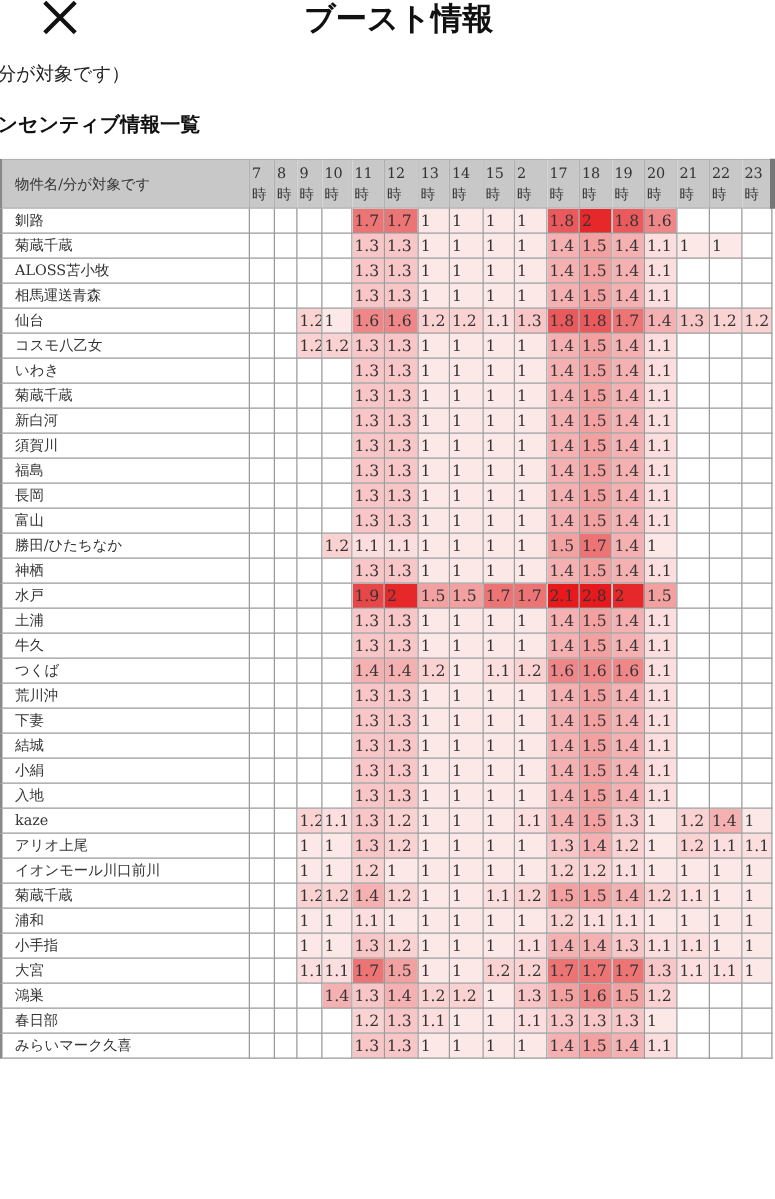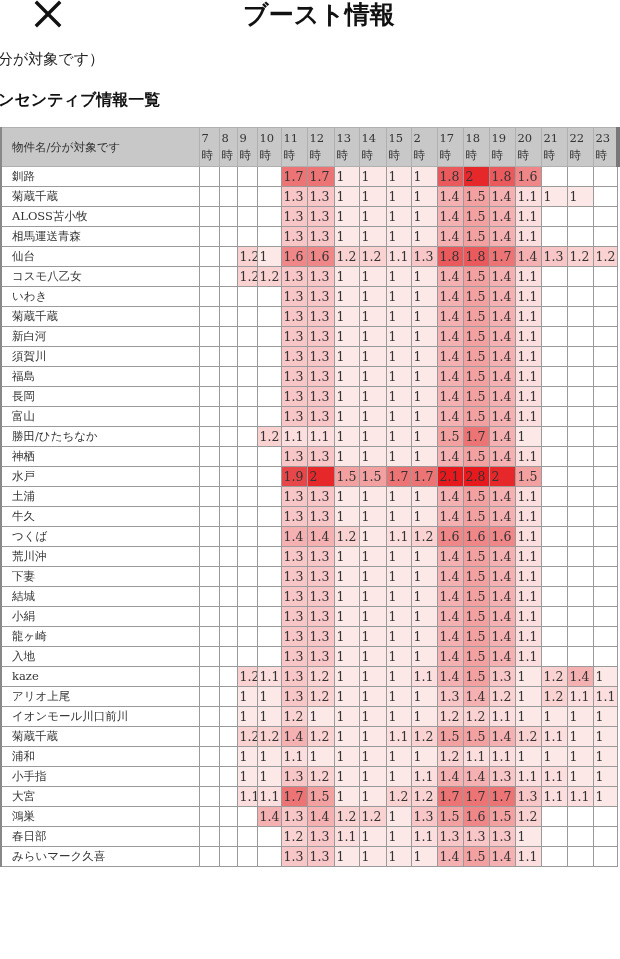--- a/index.html
+++ b/index.html
@@ -586,40 +586,20 @@
           <td class="v" style="background: rgb(253, 232, 232);">1</td>
           <td class="v" style="background: rgb(245, 176, 177);">1.4</td>
           <td class="v" style="background: rgb(243, 160, 161);">1.5</td>
           <td class="v" style="background: rgb(245, 176, 177);">1.4</td>
           <td class="v" style="background: rgb(252, 222, 222);">1.1</td>
           <td class="v" style="background: rgb(255, 255, 255);"></td>
           <td class="v" style="background: rgb(255, 255, 255);"></td>
           <td class="v" style="background: rgb(255, 255, 255);"></td>
         </tr>
         <tr>
-          <td class="name edge">龍ヶ崎</td>
-          <td class="v" style="background: rgb(255, 255, 255);"></td>
-          <td class="v" style="background: rgb(255, 255, 255);"></td>
-          <td class="v" style="background: rgb(255, 255, 255);"></td>
-          <td class="v" style="background: rgb(255, 255, 255);"></td>
-          <td class="v" style="background: rgb(249, 198, 199);">1.3</td>
-          <td class="v" style="background: rgb(249, 198, 199);">1.3</td>
-          <td class="v" style="background: rgb(253, 232, 232);">1</td>
-          <td class="v" style="background: rgb(253, 232, 232);">1</td>
-          <td class="v" style="background: rgb(253, 232, 232);">1</td>
-          <td class="v" style="background: rgb(253, 232, 232);">1</td>
-          <td class="v" style="background: rgb(245, 176, 177);">1.4</td>
-          <td class="v" style="background: rgb(243, 160, 161);">1.5</td>
-          <td class="v" style="background: rgb(245, 176, 177);">1.4</td>
-          <td class="v" style="background: rgb(252, 222, 222);">1.1</td>
-          <td class="v" style="background: rgb(255, 255, 255);"></td>
-          <td class="v" style="background: rgb(255, 255, 255);"></td>
-          <td class="v" style="background: rgb(255, 255, 255);"></td>
-        </tr>
-        <tr>
           <td class="name edge">入地</td>
           <td class="v" style="background: rgb(255, 255, 255);"></td>
           <td class="v" style="background: rgb(255, 255, 255);"></td>
           <td class="v" style="background: rgb(255, 255, 255);"></td>
           <td class="v" style="background: rgb(255, 255, 255);"></td>
           <td class="v" style="background: rgb(249, 198, 199);">1.3</td>
           <td class="v" style="background: rgb(249, 198, 199);">1.3</td>
           <td class="v" style="background: rgb(253, 232, 232);">1</td>
           <td class="v" style="background: rgb(253, 232, 232);">1</td>
           <td class="v" style="background: rgb(253, 232, 232);">1</td>

